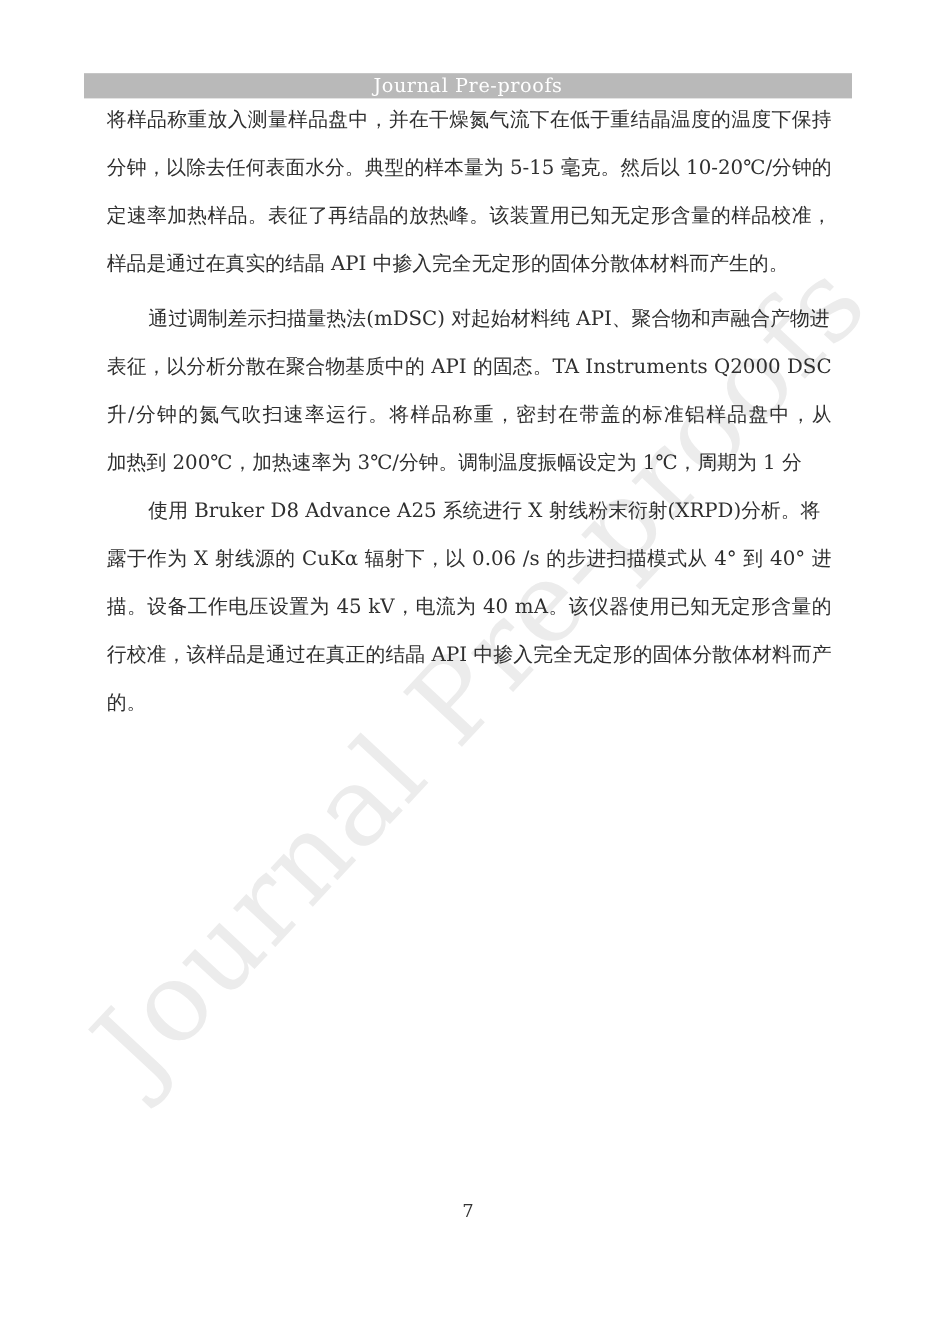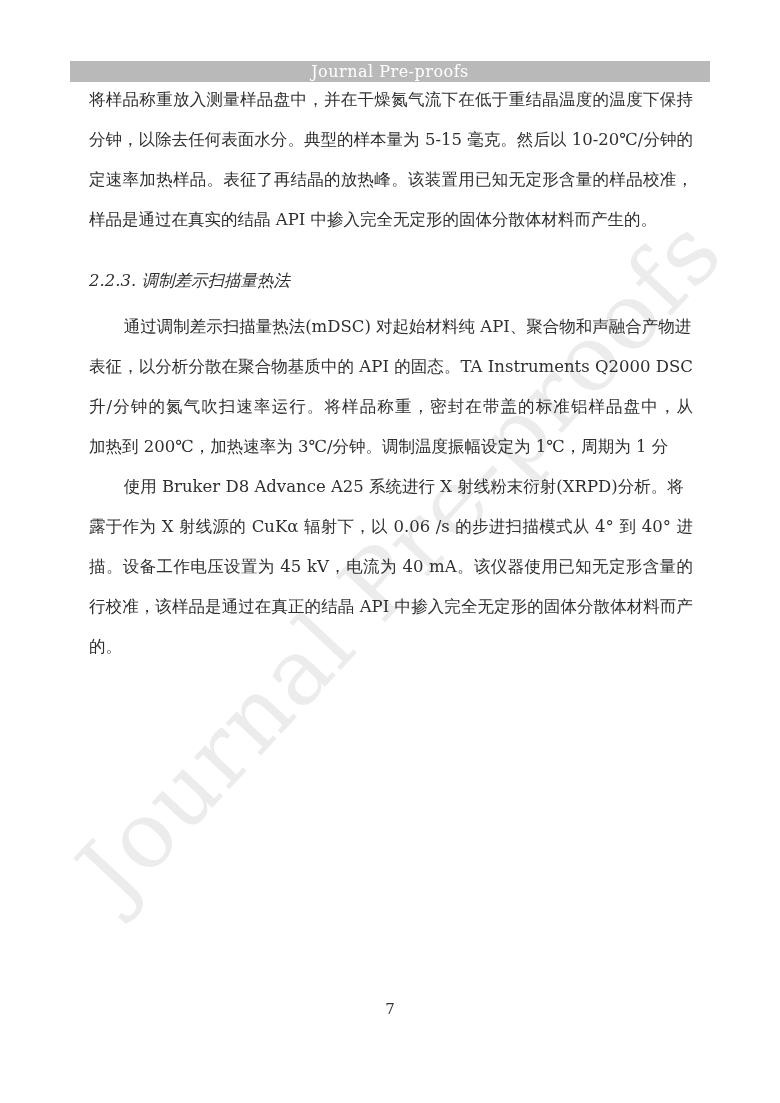--- a/index.html
+++ b/index.html
@@ -103,21 +103,20 @@
 
 <div class="content">
 
   <div class="para1">
     <div class="line just">将样品称重放入测量样品盘中，并在干燥氮气流下在低于重结晶温度的温度下保持 30</div>
     <div class="line just">分钟，以除去任何表面水分。典型的样本量为 5-15 毫克。然后以 10-20℃/分钟的恒</div>
     <div class="line just">定速率加热样品。表征了再结晶的放热峰。该装置用已知无定形含量的样品校准，该</div>
     <div class="line">样品是通过在真实的结晶 API 中掺入完全无定形的固体分散体材料而产生的。</div>
   </div>
 
-  <div class="heading h223">2.2.3. 调制差示扫描量热法</div>
 
   <div class="para2">
     <div class="line indent">通过调制差示扫描量热法(mDSC) 对起始材料纯 API、聚合物和声融合产物进行</div>
     <div class="line just">表征，以分析分散在聚合物基质中的 API 的固态。TA Instruments Q2000 DSC 以 50 毫</div>
     <div class="line just">升/分钟的氮气吹扫速率运行。将样品称重，密封在带盖的标准铝样品盘中，从 25℃</div>
     <div class="line">加热到 200℃，加热速率为 3℃/分钟。调制温度振幅设定为 1℃，周期为 1 分钟。</div>
   </div>
 
 
   <div class="para3">

